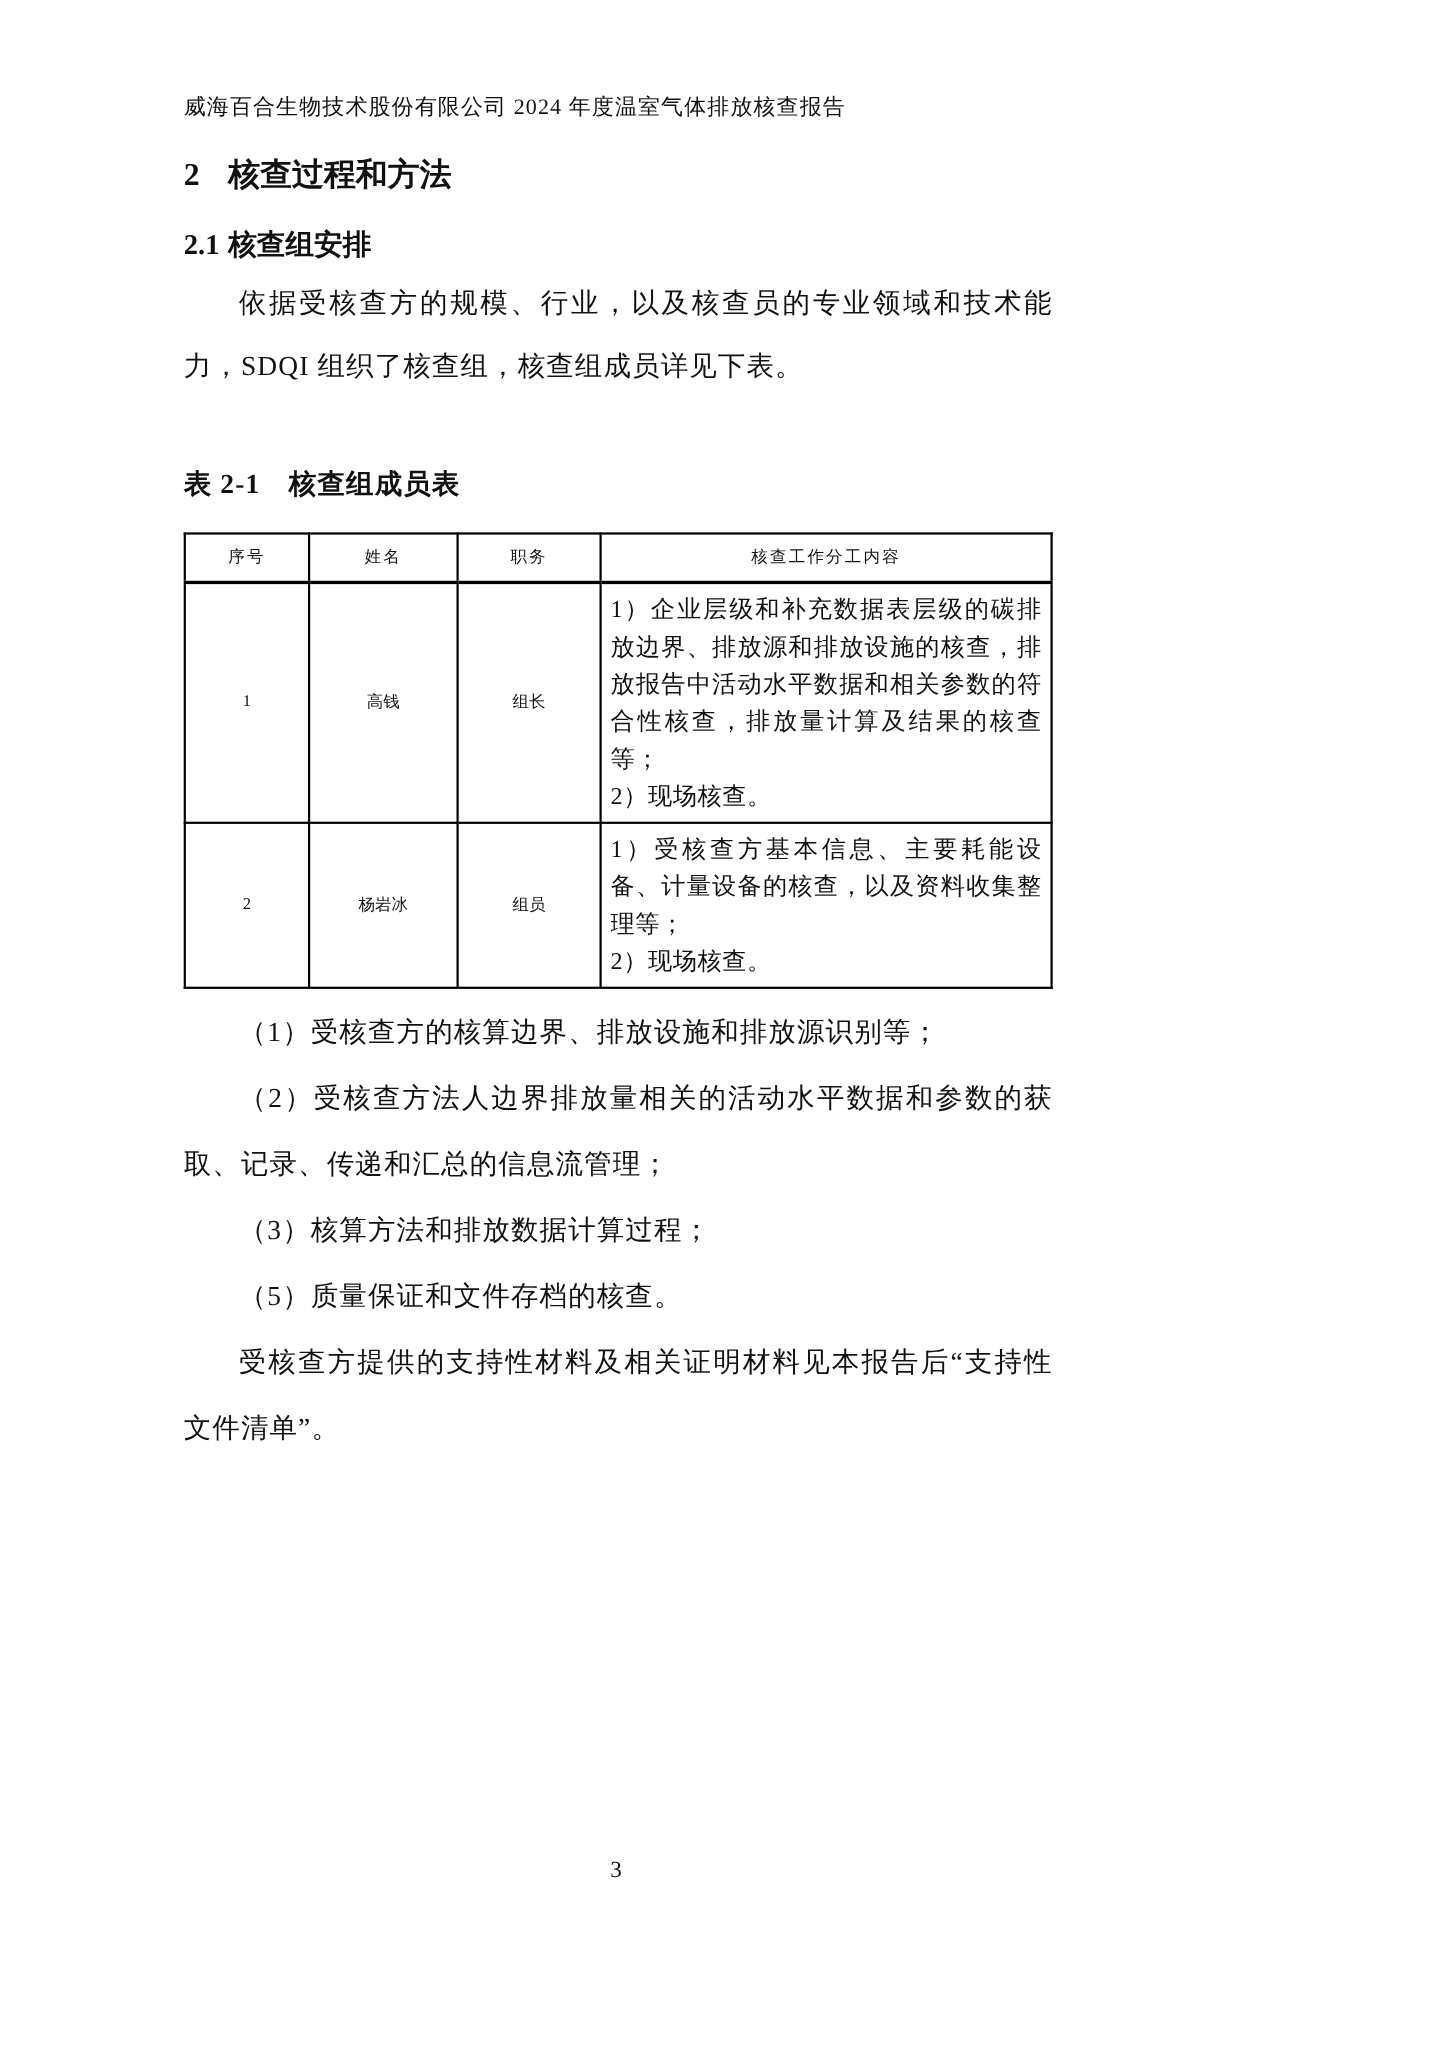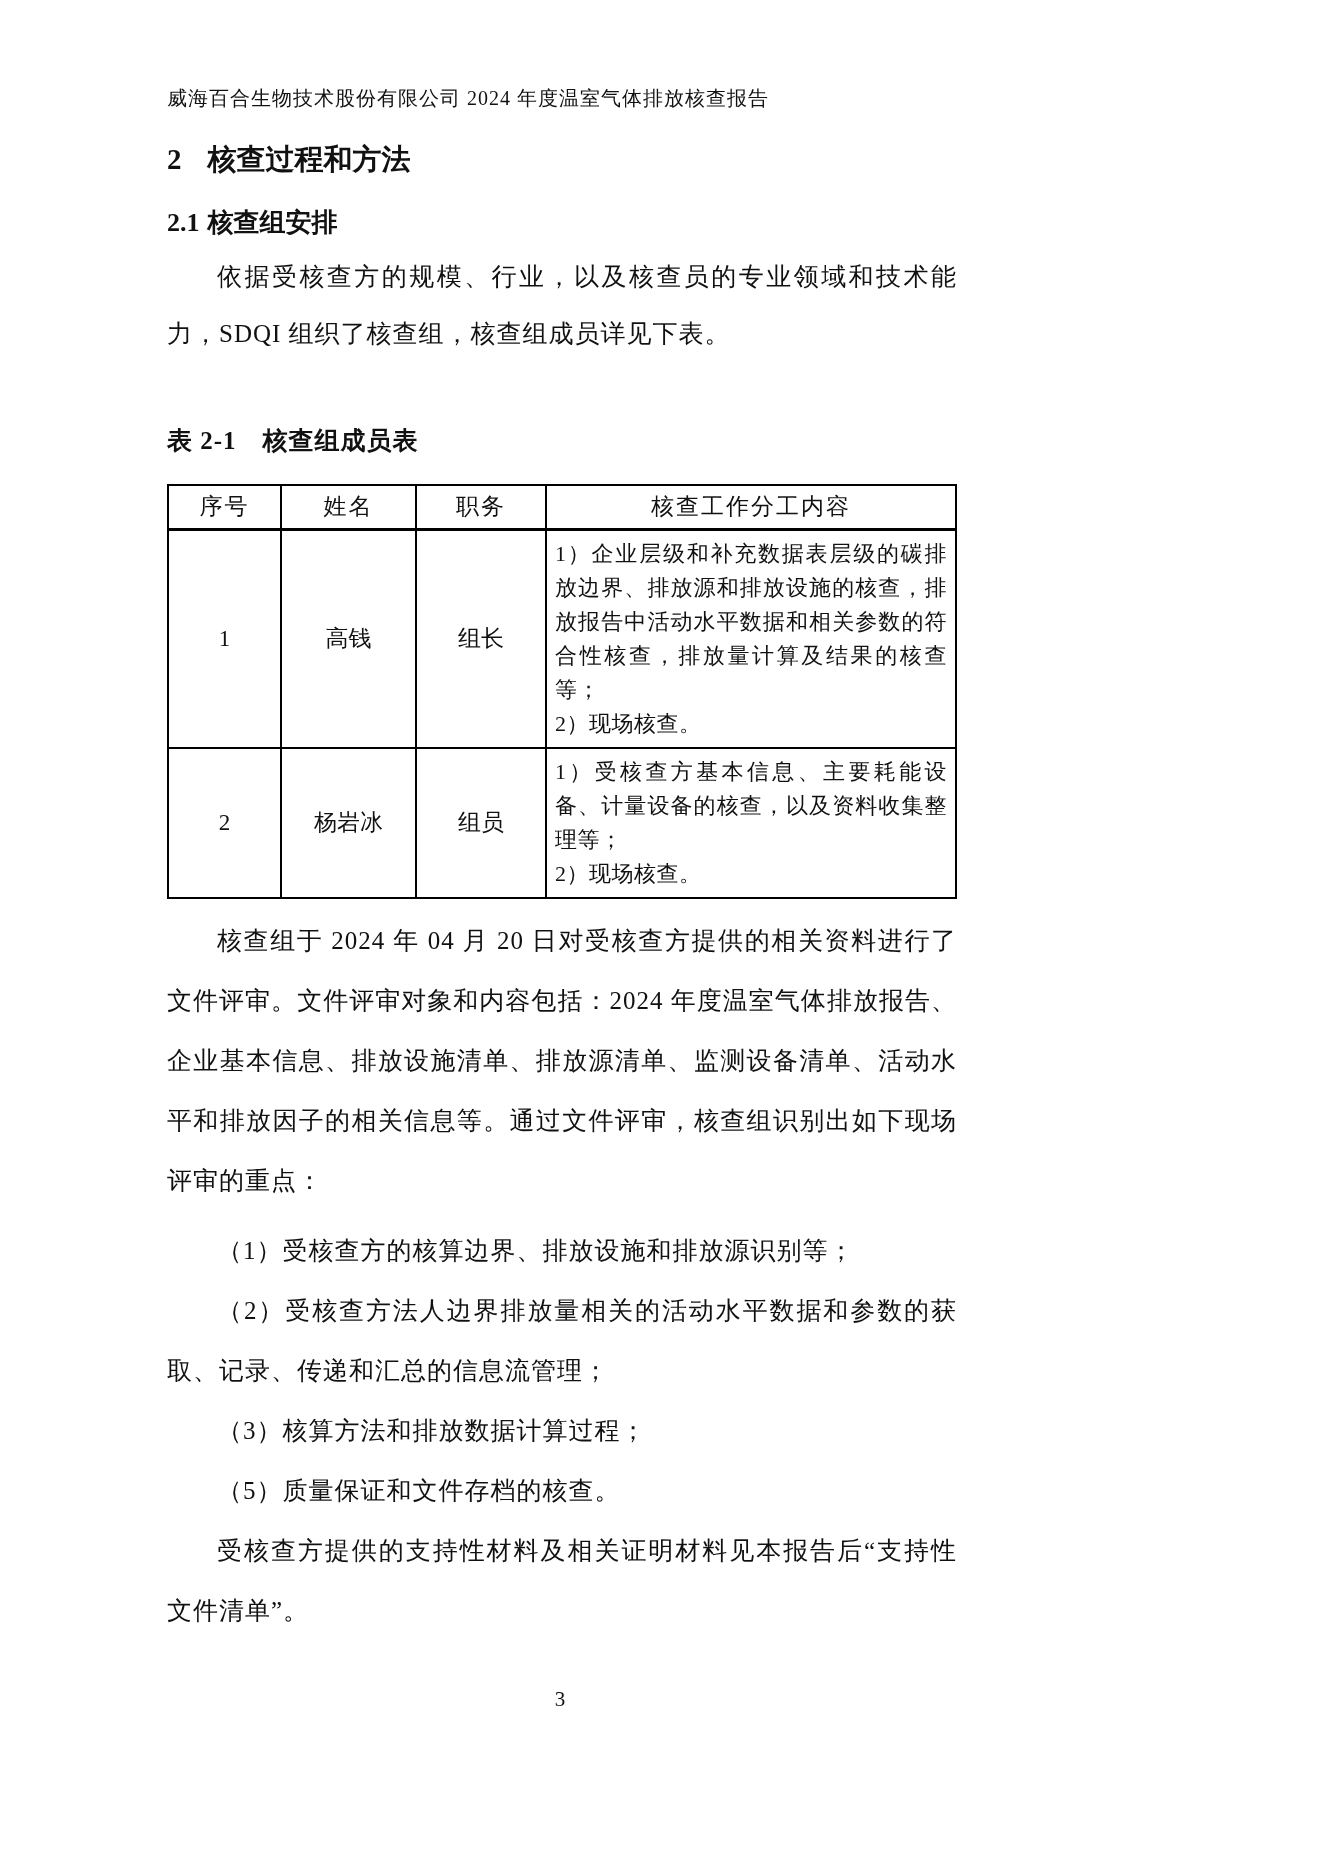--- a/index.html
+++ b/index.html
@@ -34,21 +34,21 @@
   }
   table.team {
     margin-top: 26px; width: 100%;
     border-collapse: collapse; table-layout: fixed;
   }
   .col-no   { width: 113px; }
   .col-name { width: 135px; }
   .col-role { width: 130px; }
   th, td {
     border: 2px solid #000000;
-    font-size: 23px; font-weight: normal;
+    font-size: 15px; font-weight: normal;
     text-align: center; vertical-align: middle;
     padding: 4px 0;
   }
   thead th { height: 44px; border-bottom: 3px solid #000000; letter-spacing: 2px; }
   td.duties {
     text-align: justify; text-justify: inter-character; text-align-last: left;
     font-size: 22px; line-height: 34px; letter-spacing: 0.5px;
     padding: 6px 8px;
   }
   .pageno {
@@ -106,21 +106,20 @@
         <td>组员</td>
         <td class="duties">
           <div>1）受核查方基本信息、主要耗能设备、计量设备的核查，以及资料收集整理等；</div>
           <div>2）现场核查。</div>
         </td>
       </tr>
     </tbody>
   </table>
 
 
-  <p class="body p22">核查组于 2024 年 04 月 20 日对受核查方提供的相关资料进行了文件评审。文件评审对象和内容包括：2024 年度温室气体排放报告、企业基本信息、排放设施清单、排放源清单、监测设备清单、活动水平和排放因子的相关信息等。通过文件评审，核查组识别出如下现场评审的重点：</p>
 
   <p class="body list-item gap">（1）受核查方的核算边界、排放设施和排放源识别等；</p>
   <p class="body list-item">（2）受核查方法人边界排放量相关的活动水平数据和参数的获取、记录、传递和汇总的信息流管理；</p>
   <p class="body list-item">（3）核算方法和排放数据计算过程；</p>
   <p class="body list-item">（5）质量保证和文件存档的核查。</p>
 
   <p class="body list-item">受核查方提供的支持性材料及相关证明材料见本报告后“支持性文件清单”。</p>
 
 </div>
 

